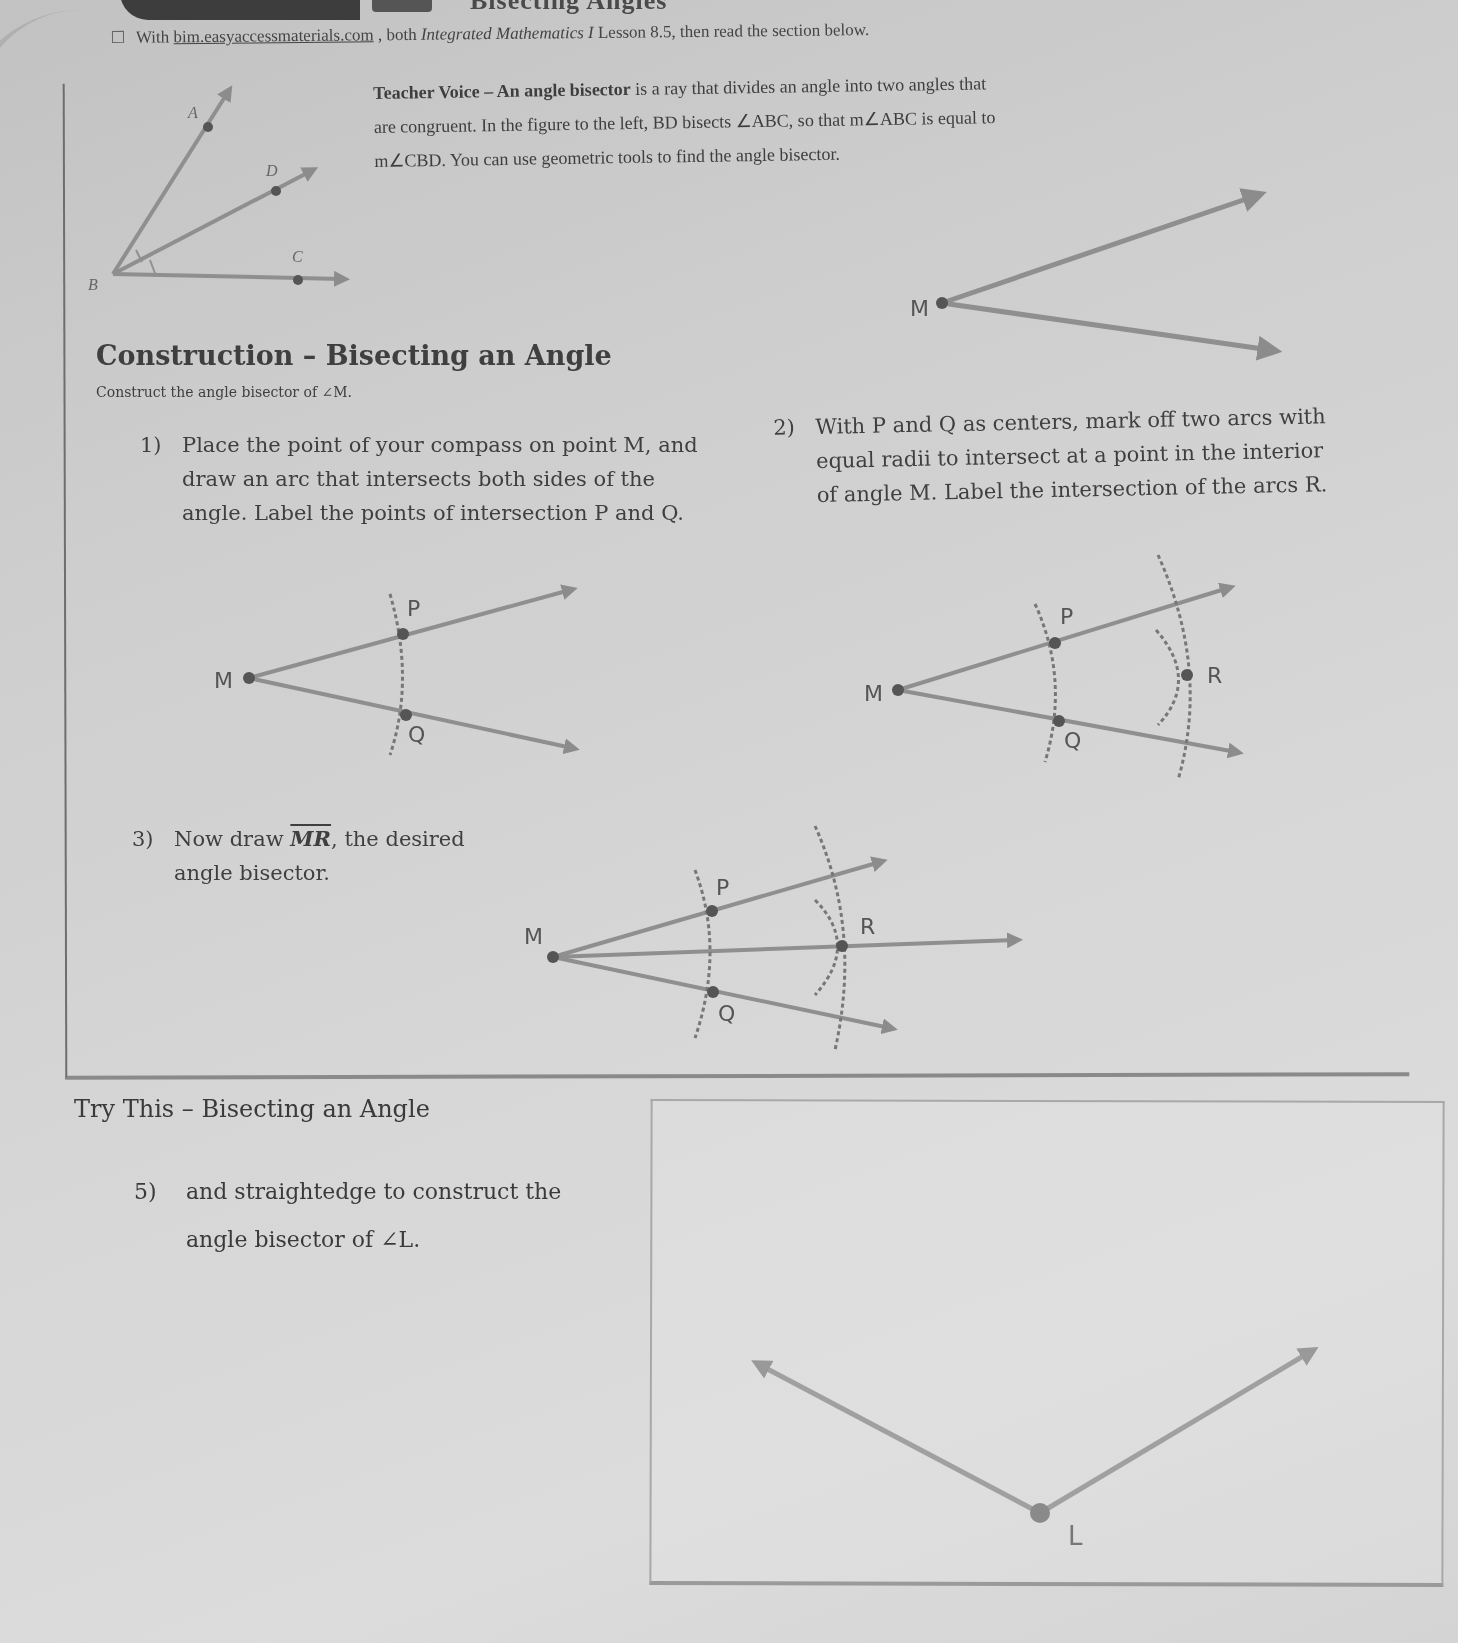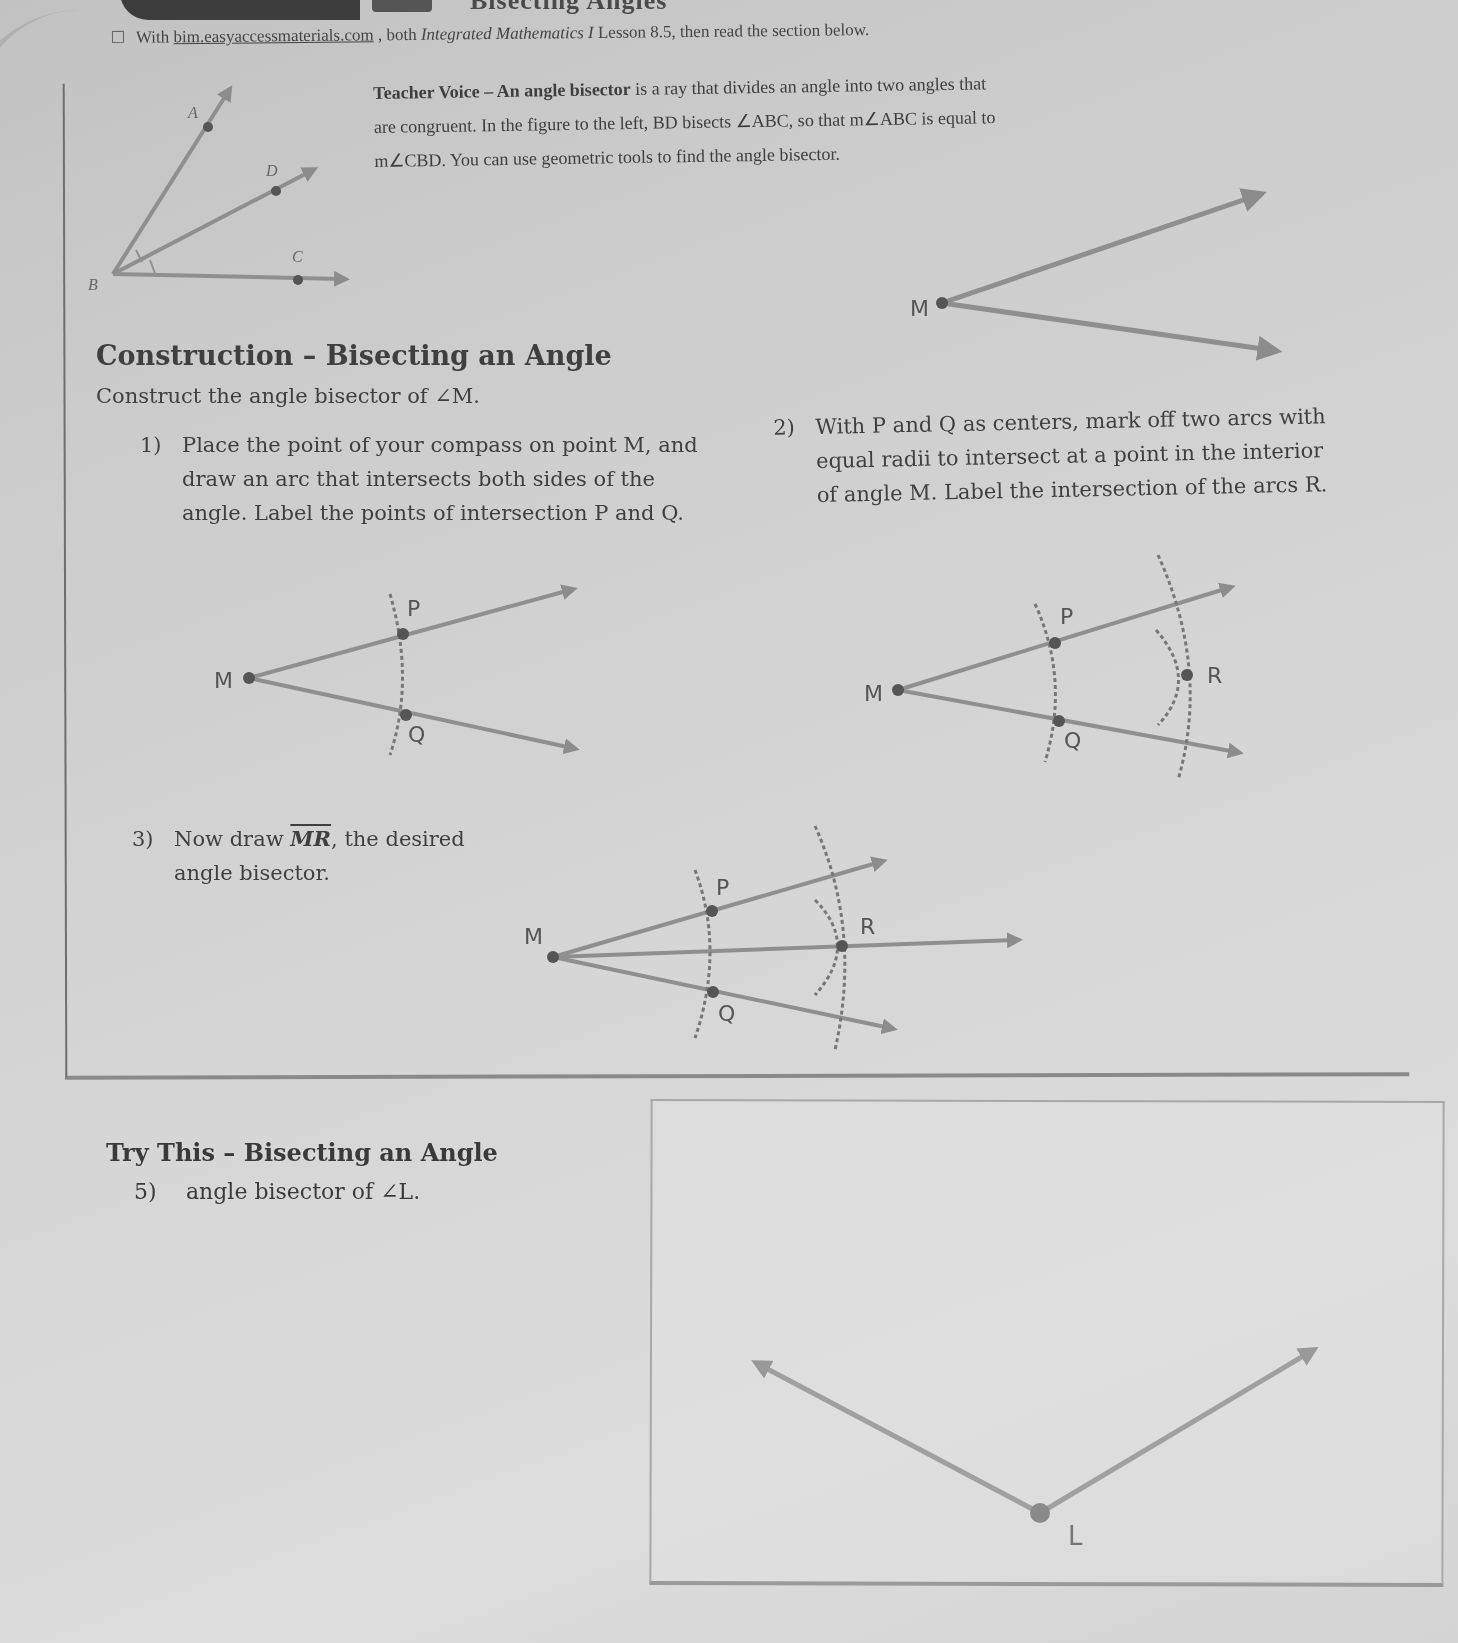--- a/index.html
+++ b/index.html
@@ -37,27 +37,27 @@
       border-left: 2px solid #6e6e6e; border-bottom: 4px solid #8a8a8a;
       transform: rotate(-0.15deg);
     }
     .teacher {
       left: 373px; top: 76px; width: 950px; font-size: 18px; line-height: 34px; color: #3e3e3e;
       transform: rotate(-0.9deg); transform-origin: left top;
       font-family: "Liberation Serif", serif;
     }
     .teacher b { font-weight: bold; }
     .h-construct { left: 96px; top: 340px; font-size: 27px; font-weight: bold; color: #3f3f3f; }
-    .construct-sub { left: 96px; top: 384px; font-size: 21px; color: #3f3f3f; }
+    .construct-sub { left: 96px; top: 384px; font-size: 14px; color: #3f3f3f; }
     .step { font-size: 21px; line-height: 34px; color: #3f3f3f; }
     .step .num { position: absolute; left: -42px; top: 0; }
     .step1 { left: 182px; top: 428px; width: 520px; }
     .step2 { left: 815px; top: 410px; width: 520px; transform: rotate(-1.2deg); transform-origin: left top; }
     .step3 { left: 174px; top: 822px; width: 340px; }
-    .try-title { left: 74px; top: 1138px; font-size: 24px; font-weight: bold; color: #3a3a3a; margin-left: 32px; }
+    .try-title { left: 74px; top: 1095px; font-size: 24px; font-weight: normal; color: #3a3a3a; }
     .step5 { left: 186px; top: 1168px; width: 420px; font-size: 22px; line-height: 48px; color: #3a3a3a; }
     .step5 .num { position: absolute; left: -52px; top: 0; }
     .answer-box {
       left: 650px; top: 1100px; width: 790px; height: 480px;
       border: 2px solid #a8a8a8; border-bottom: 4px solid #9a9a9a;
       background: rgba(230,230,230,0.35);
       transform: rotate(0.15deg);
     }
     .ovl { font-style: italic; text-decoration: overline; font-weight: bold; }
     svg { position: absolute; overflow: visible; }
@@ -182,20 +182,21 @@
 </div>
 
 <div class="abs step step3">
   <span class="num">3)</span>
   <span>Now draw </span><span class="ovl">MR</span><span>, the desired angle bisector.</span>
 </div>
 
 <div class="abs try-title">Try This – Bisecting an Angle</div>
 <div class="abs step5">
   <span class="num">5)</span>
+  <div>and straightedge to construct the</div>
   <div>angle bisector of ∠L.</div>
 </div>
 
 <div class="abs answer-box"></div>
 
 <svg style="left:0;top:0;" width="1458" height="1643">
   <defs>
     <marker id="arrL" viewBox="0 0 10 10" refX="5" refY="5" markerWidth="4" markerHeight="4" orient="auto-start-reverse">
       <path d="M0,0 L10,5 L0,10 z" fill="#999"></path>
     </marker>

